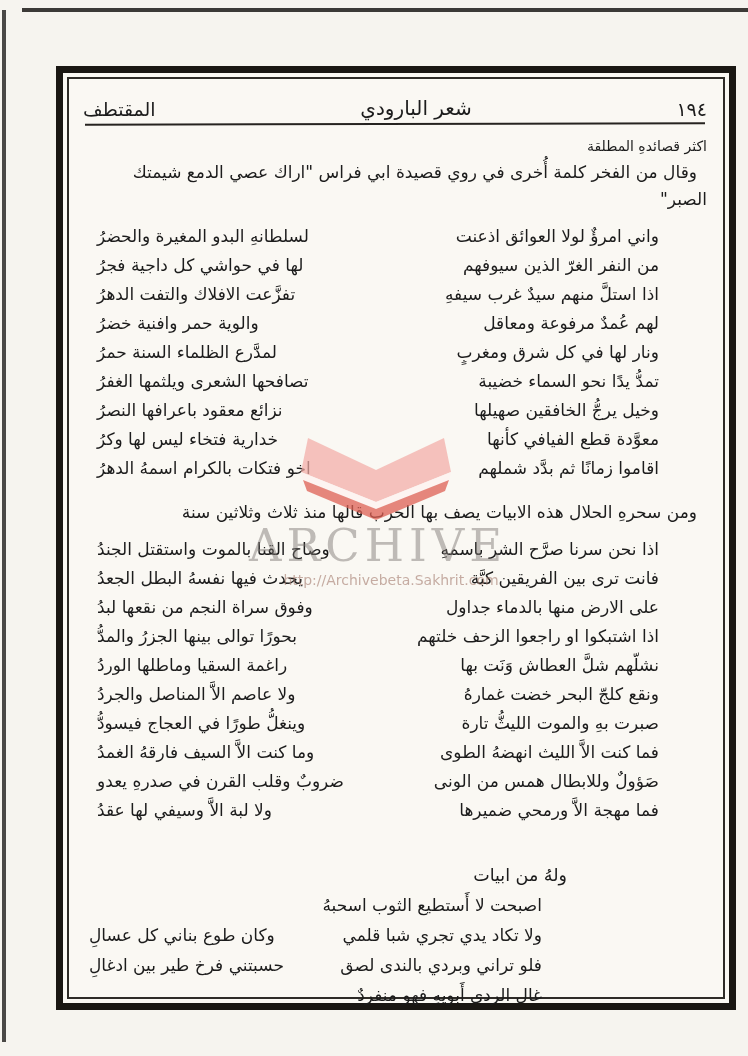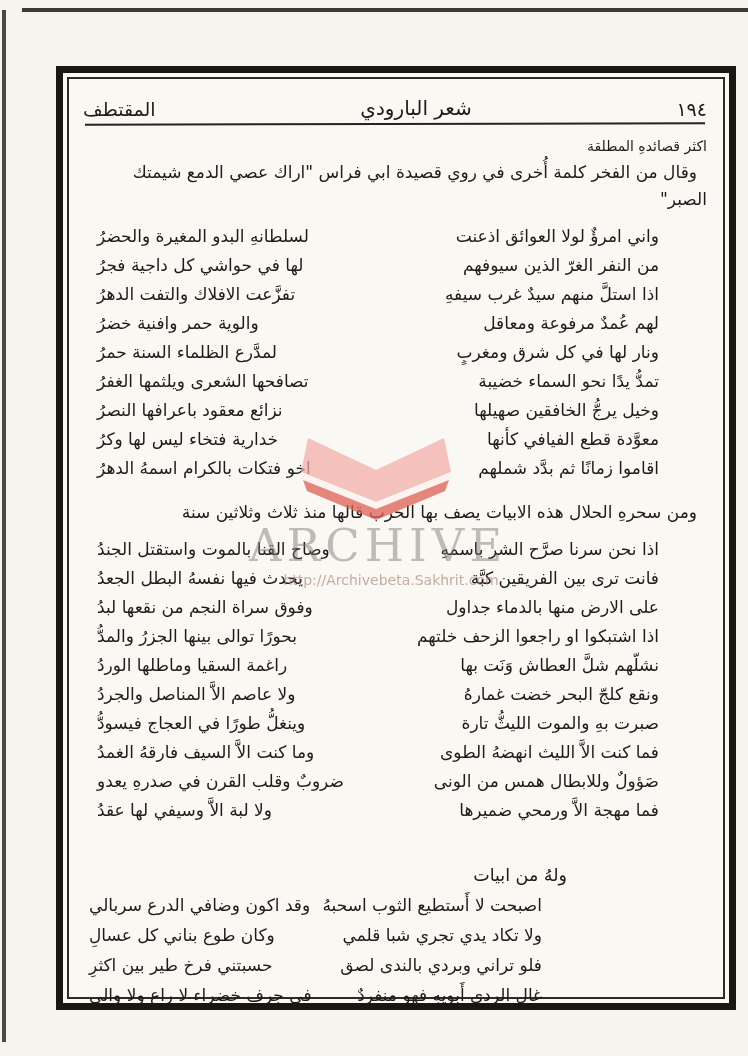--- a/index.html
+++ b/index.html
@@ -180,36 +180,34 @@
             <span class="ajuz">ولا لبة الاَّ وسيفي لها عقدُ</span>
           </div>
         </div>
 
       <div class="h-section h-sub">ولهُ من ابيات</div>
 
       <div class="poem poem3">
 
           <div class="couplet">
             <span class="sadr">اصبحت لا أَستطيع الثوب اسحبهُ</span>
-            <span class="ajuz">وقد اكون وضافي الدرع سربالي</span>
           </div>
 
           <div class="couplet">
             <span class="sadr">ولا تكاد يدي تجري شبا قلمي</span>
             <span class="ajuz">وكان طوع بناني كل عسالِ</span>
           </div>
 
           <div class="couplet">
             <span class="sadr">فلو تراني وبردي بالندى لصق</span>
-            <span class="ajuz">حسبتني فرخ طير بين اكثرِ</span>
+            <span class="ajuz">حسبتني فرخ طير بين ادغالِ</span>
           </div>
 
           <div class="couplet">
             <span class="sadr">غال الردى أَبويهِ فهو منفردٌ</span>
-            <span class="ajuz">في جرف خضراء لا راع ولا والي</span>
           </div>
         </div>
 
     </div>
   </div>
 </div>
 
 <div class="wm">
   <svg class="wm-book" viewBox="0 0 156 94" xmlns="http://www.w3.org/2000/svg">
     <polygon points="78,34 10,2 3,36 78,66" fill="#f2aca6" opacity="0.72"></polygon>

